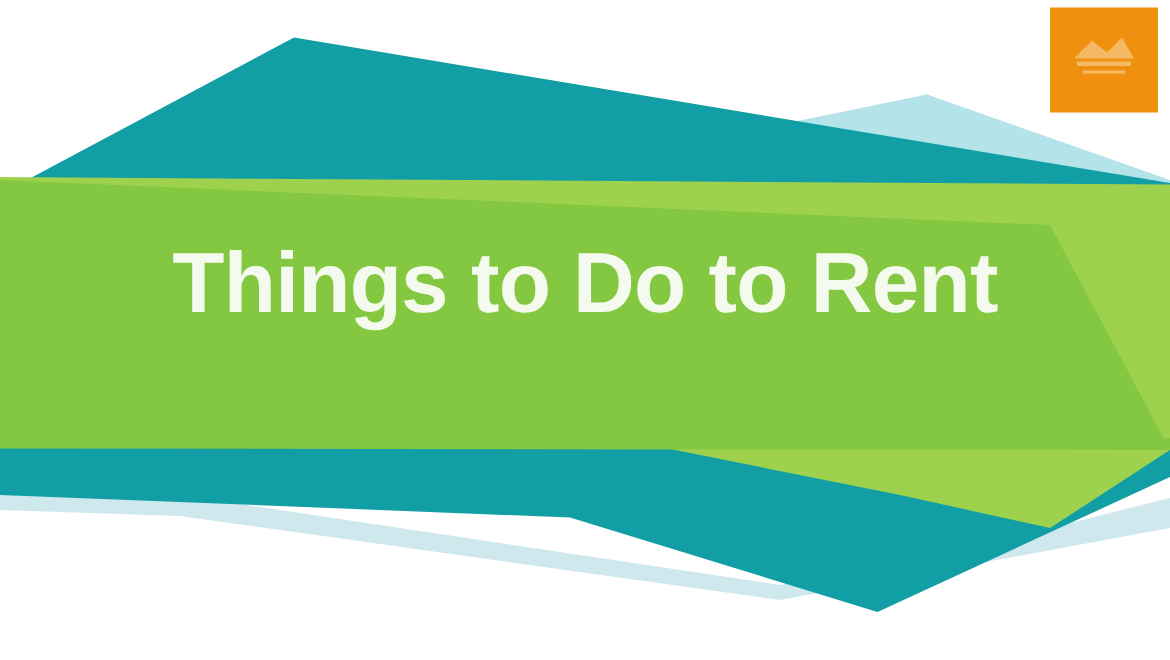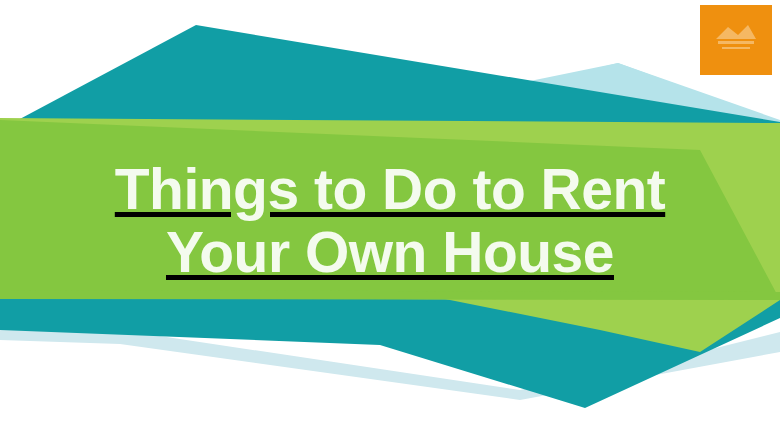--- a/index.html
+++ b/index.html
@@ -27,21 +27,20 @@
     display: block;
   }
   .title-block {
     position: absolute;
     left: 0;
     top: 158px;
     width: 780px;
     text-align: center;
     z-index: 5;
     pointer-events: none;
-    text-decoration: underline;
   }
   .title-line {
     display: block;
     color: #f4fbee;
     font-family: "Liberation Sans", sans-serif;
     font-weight: bold;
     font-size: 57px;
     line-height: 63px;
     letter-spacing: -0.5px;
     white-space: nowrap;
@@ -88,21 +87,20 @@
     <polygon points="0,298 780,300 780,318 585,408 380,345 0,330" fill="#119ea5"></polygon>
 
     <polygon points="430,296 780,298 780,300 700,352 600,330" fill="#9ed14e"></polygon>
 
     <polygon points="0,290 780,292 780,300 0,299" fill="#84c740"></polygon>
 
   </svg>
 
   <div class="title-block">
     <span class="title-line">Things to Do to Rent</span>
-    <span class="title-line">Your Own House</span>
   </div>
 
   <div class="logo-badge">
     <svg class="logo-mark" viewBox="0 0 44 34" xmlns="http://www.w3.org/2000/svg">
       <path d="M2 18 L14 6 L24 14 L34 4 L42 18 Z" fill="#fbd9a8"></path>
       <rect x="4" y="20" width="36" height="3" fill="#fbd9a8"></rect>
       <rect x="8" y="26" width="28" height="2" fill="#fbd9a8"></rect>
     </svg>
   </div>
 

